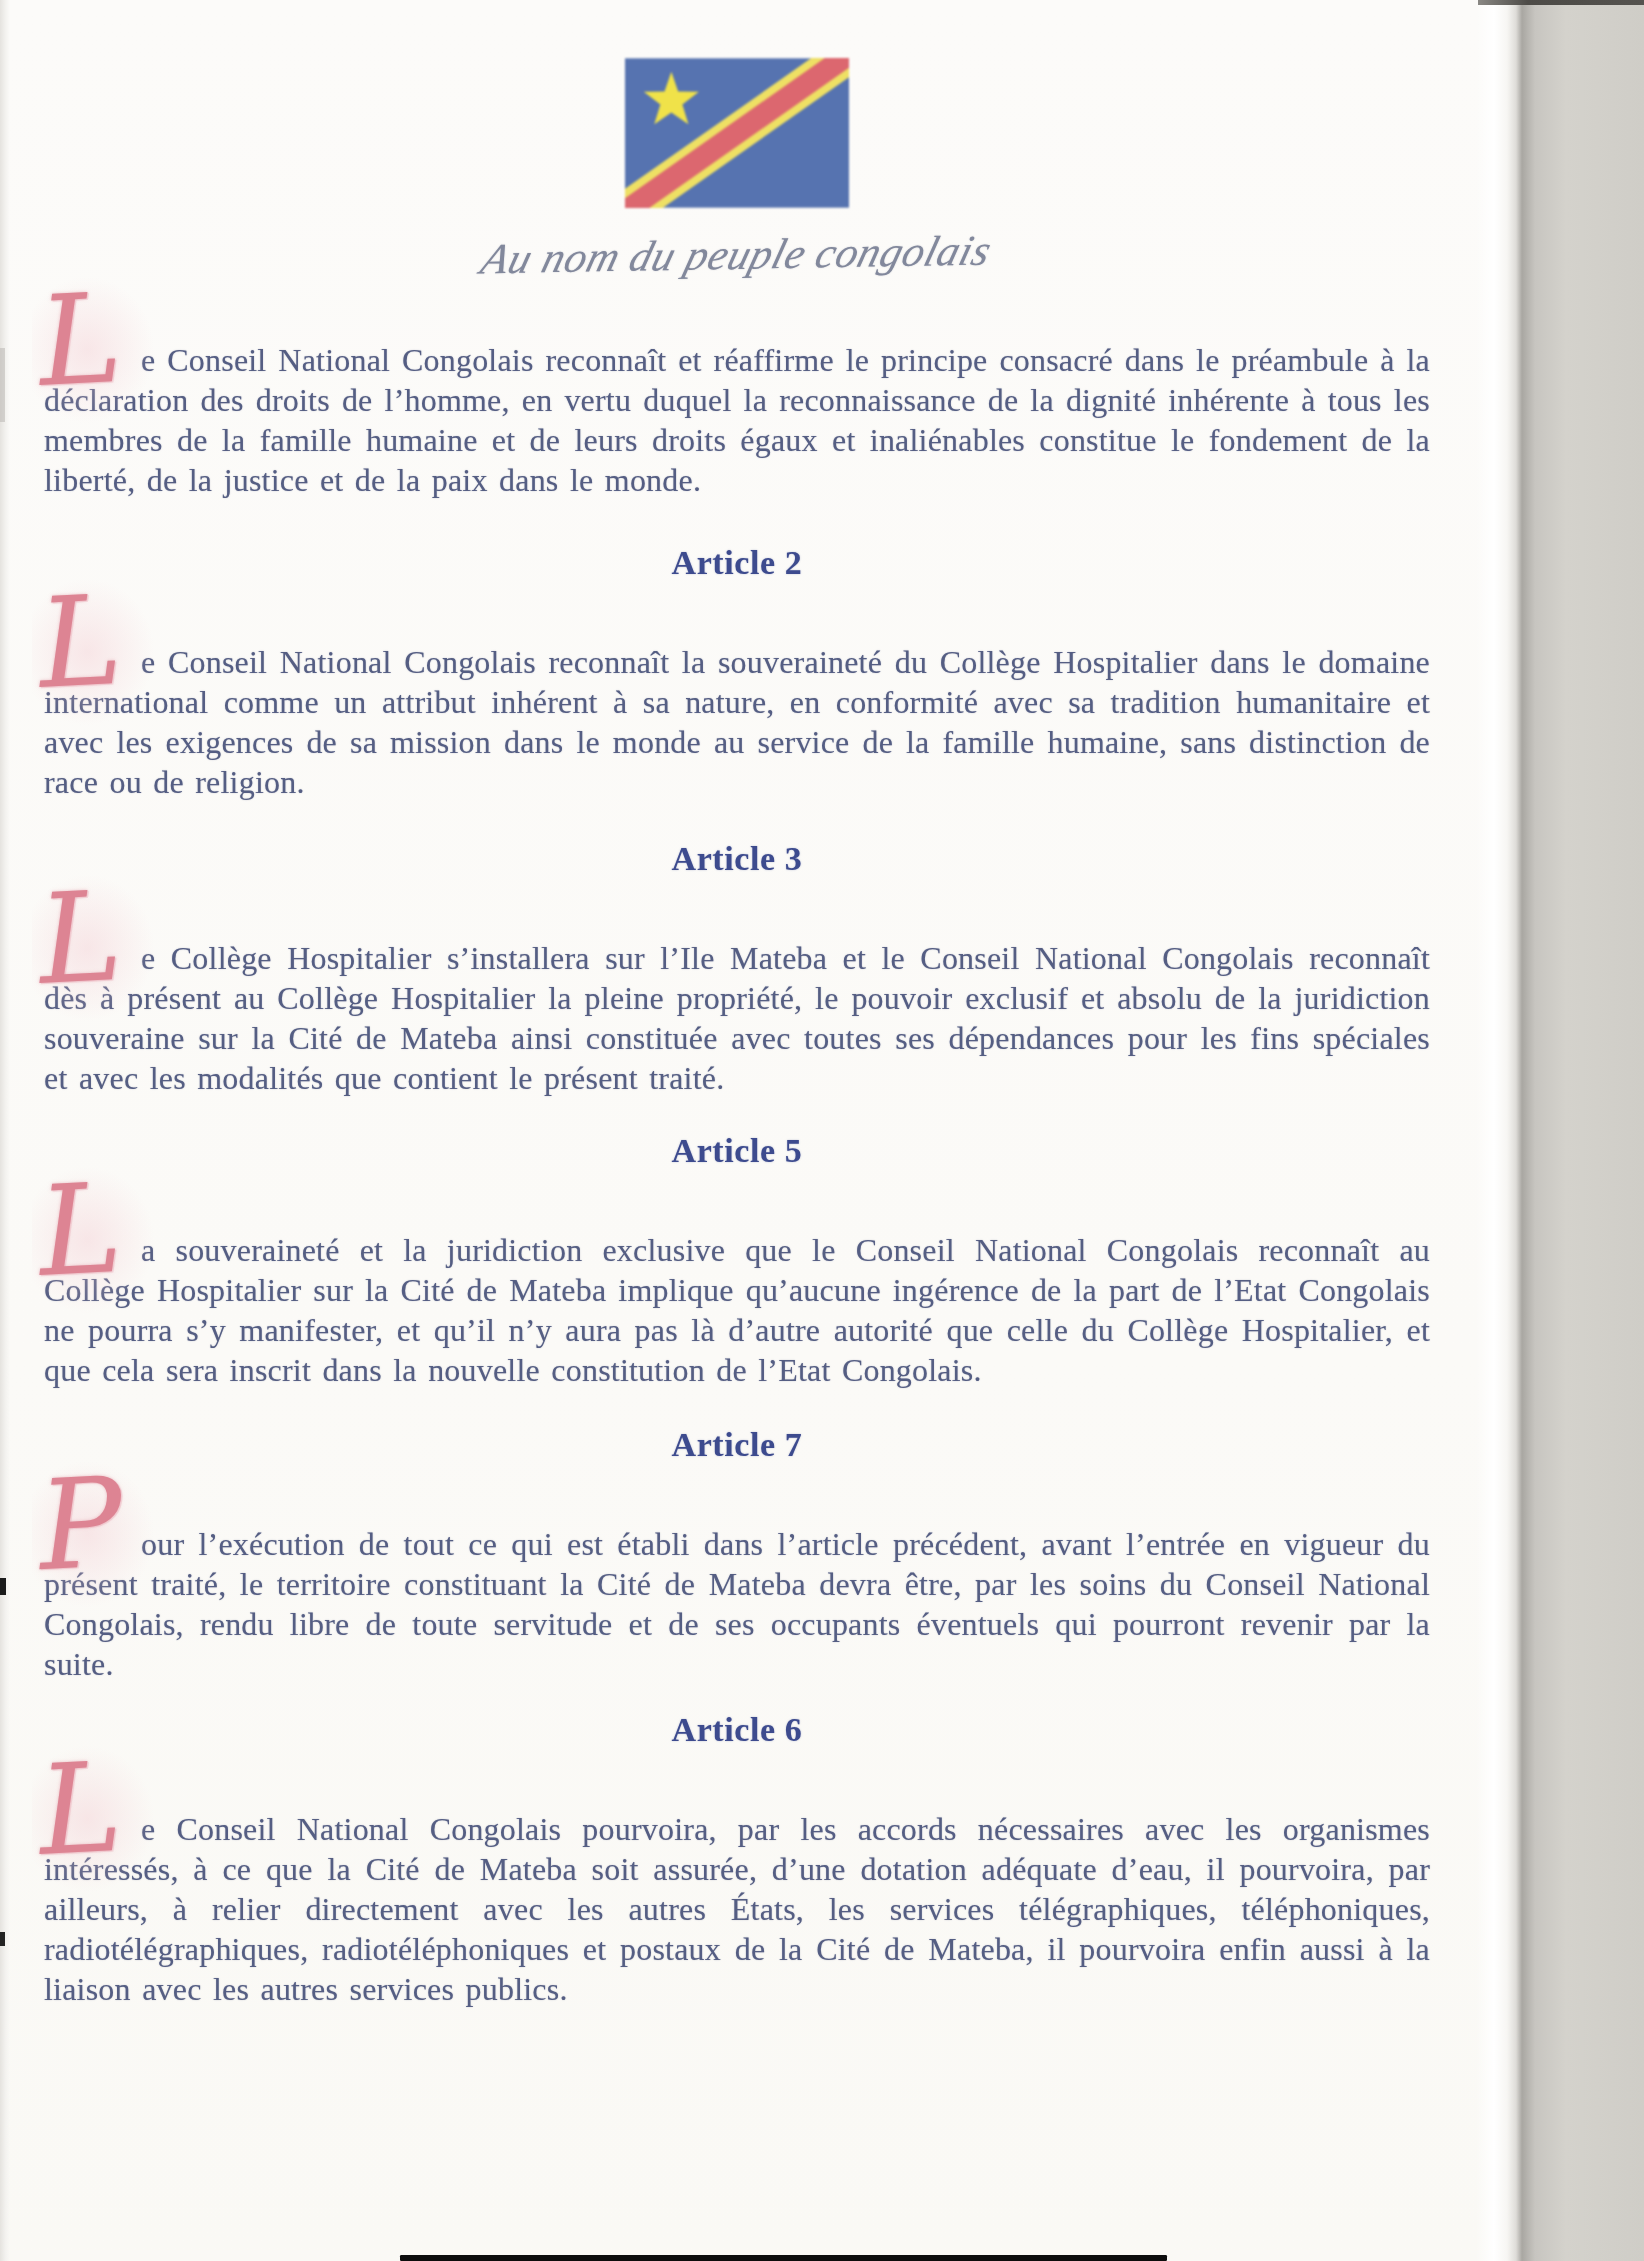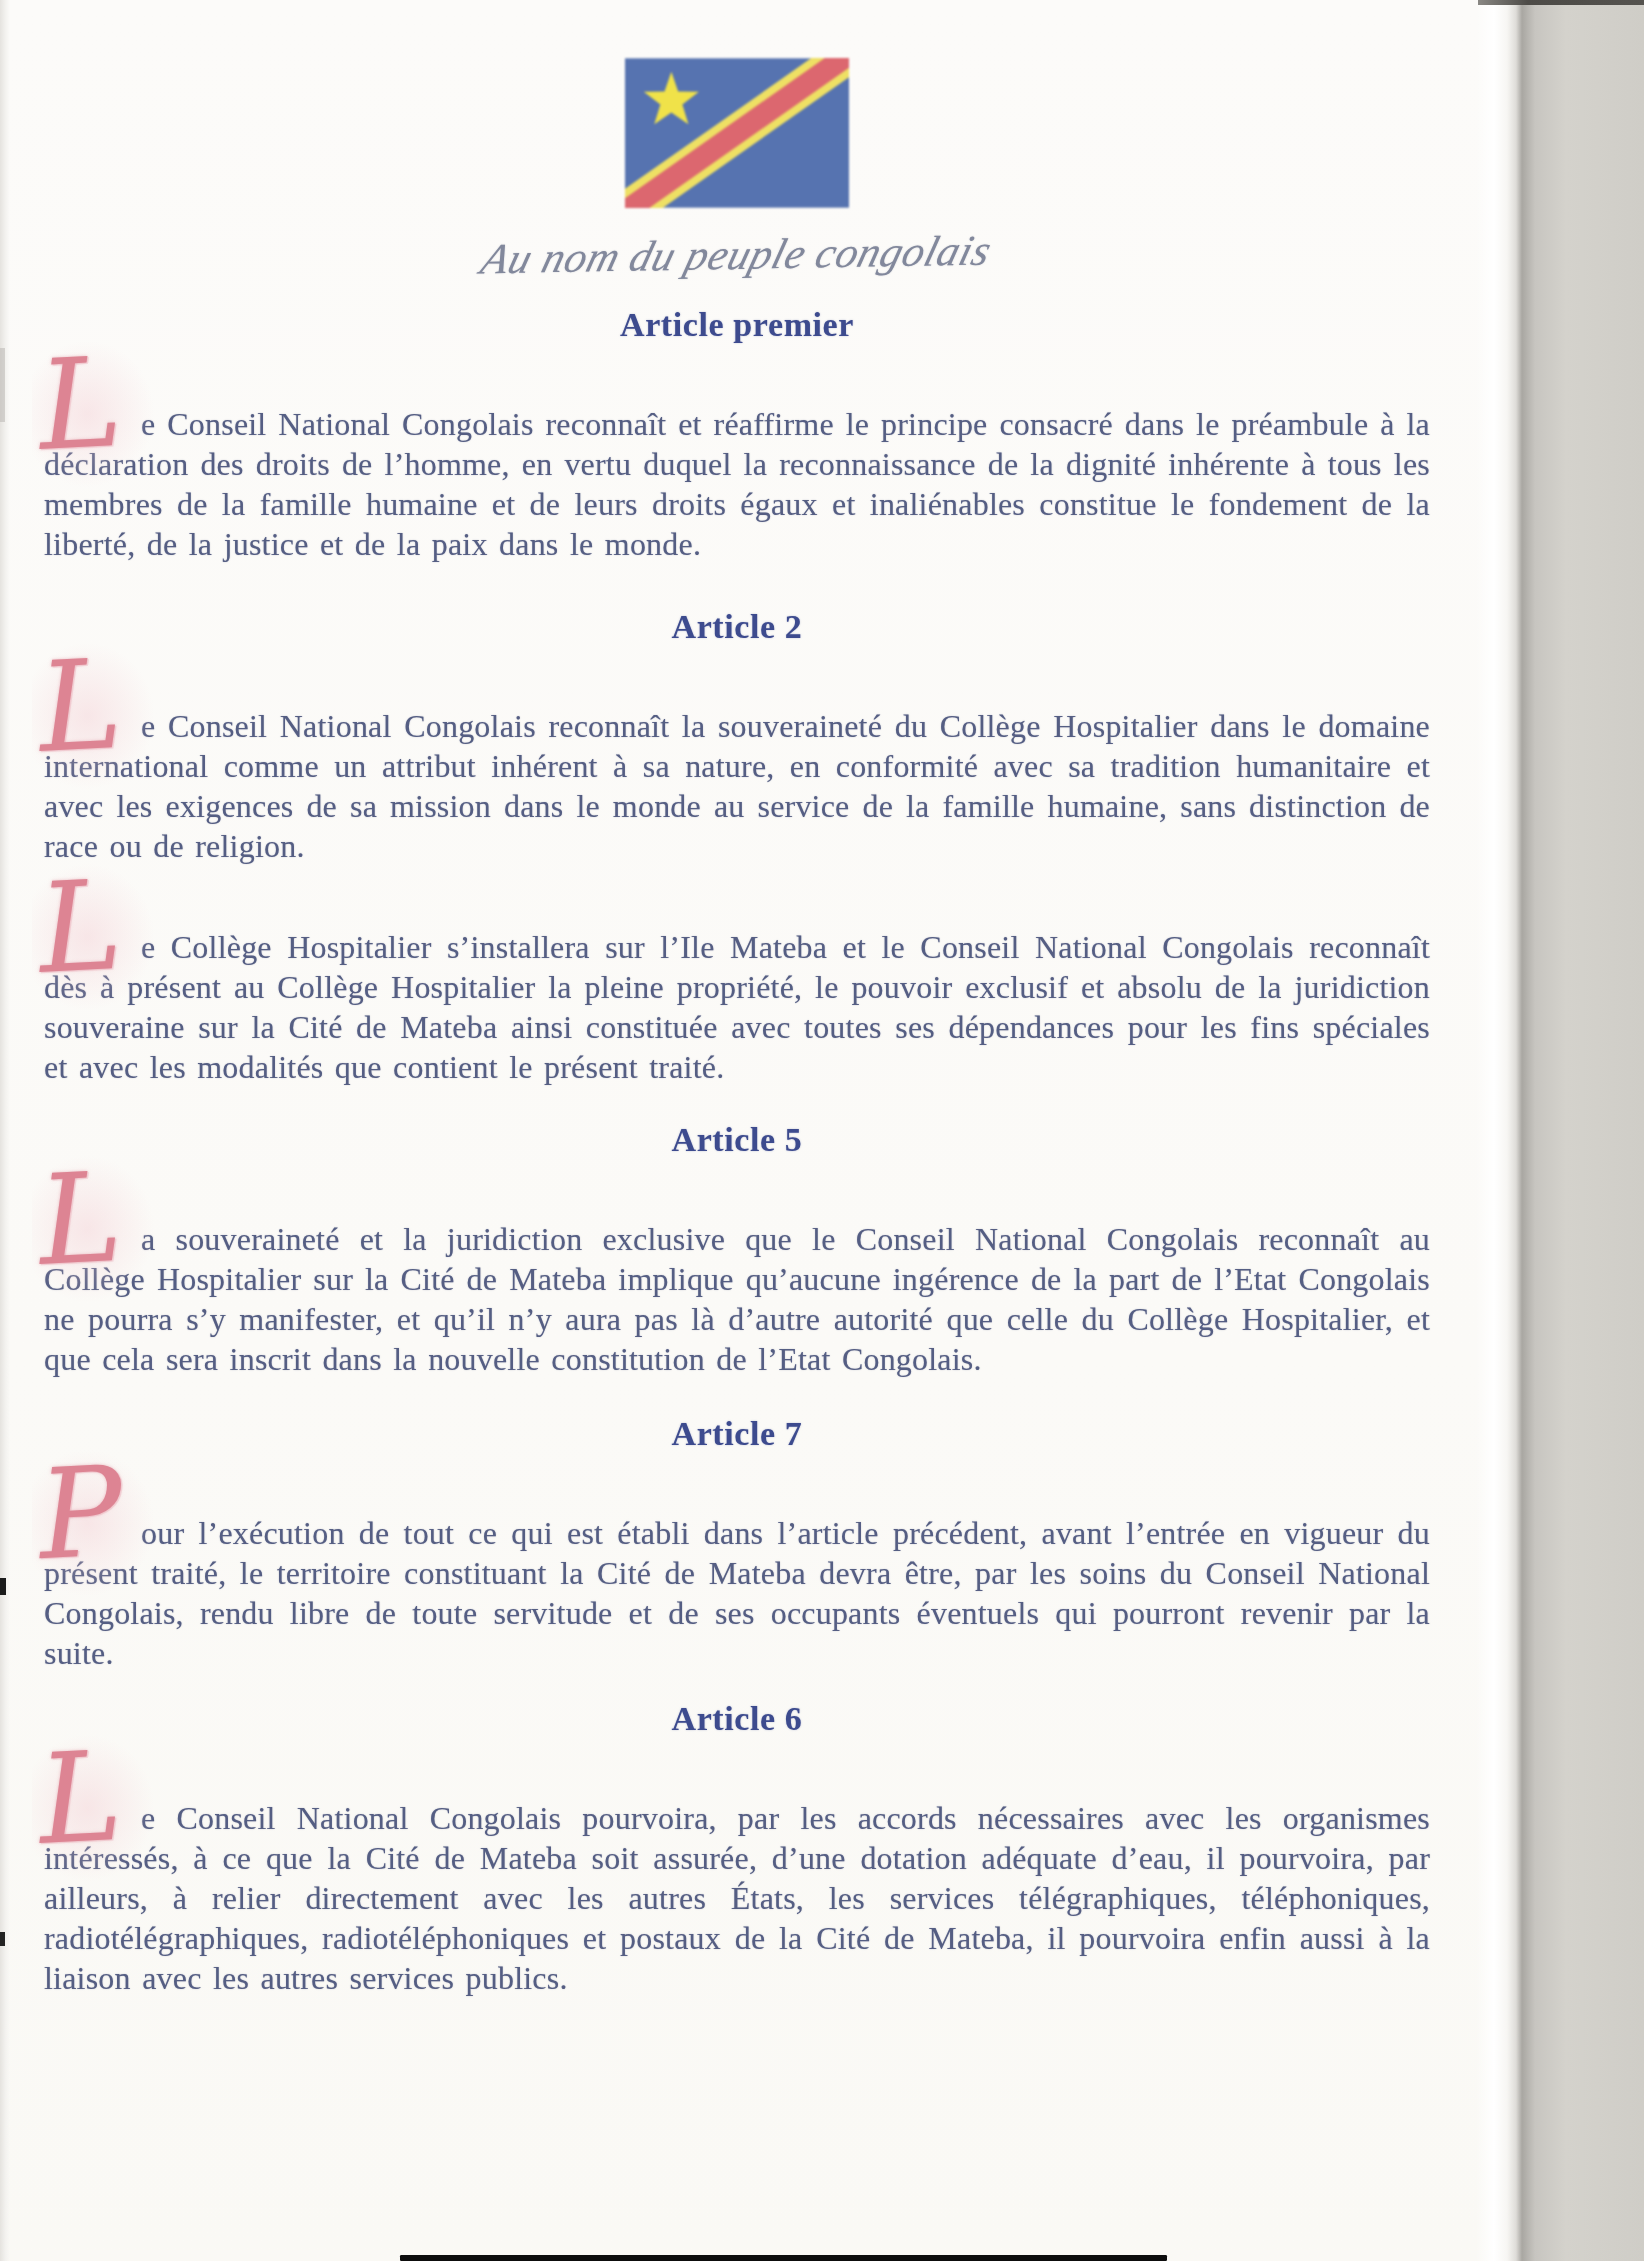--- a/index.html
+++ b/index.html
@@ -103,34 +103,34 @@
         <line x1="-14" y1="248" x2="362" y2="-16" stroke="#e4656d" stroke-width="34"></line>
         <polygon fill="#f2e33c" points="72,21 82.6,51.4 114.8,52.1 89.1,71.6 98.5,102.4 72,84 45.5,102.4 54.9,71.6 29.2,52.1 61.4,51.4"></polygon>
       </svg>
     </div>
 
     <div class="dedication">
       <span class="scripty">Au nom du peuple congolais</span>
     </div>
 
     <section class="article a1">
-      <h2>Article premier</h2>
       <p><span class="dc">
             <span class="dc-g">L</span>
           </span><span>e Conseil National Congolais reconnaît et réaffirme le principe consacré dans le préambule à la déclaration des droits de l’homme, en vertu duquel la reconnaissance de la dignité inhérente à tous les membres de la famille humaine et de leurs droits égaux et inaliénables constitue le fondement de la liberté, de la justice et de la paix dans le monde.</span></p>
     </section>
 
     <section class="article a2">
       <h2>Article 2</h2>
       <p><span class="dc">
             <span class="dc-g">L</span>
           </span><span>e Conseil National Congolais reconnaît la souveraineté du Collège Hospitalier dans le domaine international comme un attribut inhérent à sa nature, en conformité avec sa tradition humanitaire et avec les exigences de sa mission dans le monde au service de la famille humaine, sans distinction de race ou de religion.</span></p>
     </section>
 
     <section class="article a3">
+      <h2>Article 3</h2>
       <p><span class="dc">
             <span class="dc-g">L</span>
           </span><span>e Collège Hospitalier s’installera sur l’Ile Mateba et le Conseil National Congolais reconnaît dès à présent au Collège Hospitalier la pleine propriété, le pouvoir exclusif et absolu de la juridiction souveraine sur la Cité de Mateba ainsi constituée avec toutes ses dépendances pour les fins spéciales et avec les modalités que contient le présent traité.</span></p>
     </section>
 
     <section class="article a4">
       <h2>Article 5</h2>
       <p><span class="dc">
             <span class="dc-g">L</span>
           </span><span>a souveraineté et la juridiction exclusive que le Conseil National Congolais reconnaît au Collège Hospitalier sur la Cité de Mateba implique qu’aucune ingérence de la part de l’Etat Congolais ne pourra s’y manifester, et qu’il n’y aura pas là d’autre autorité que celle du Collège Hospitalier, et que cela sera inscrit dans la nouvelle constitution de l’Etat Congolais.</span></p>

